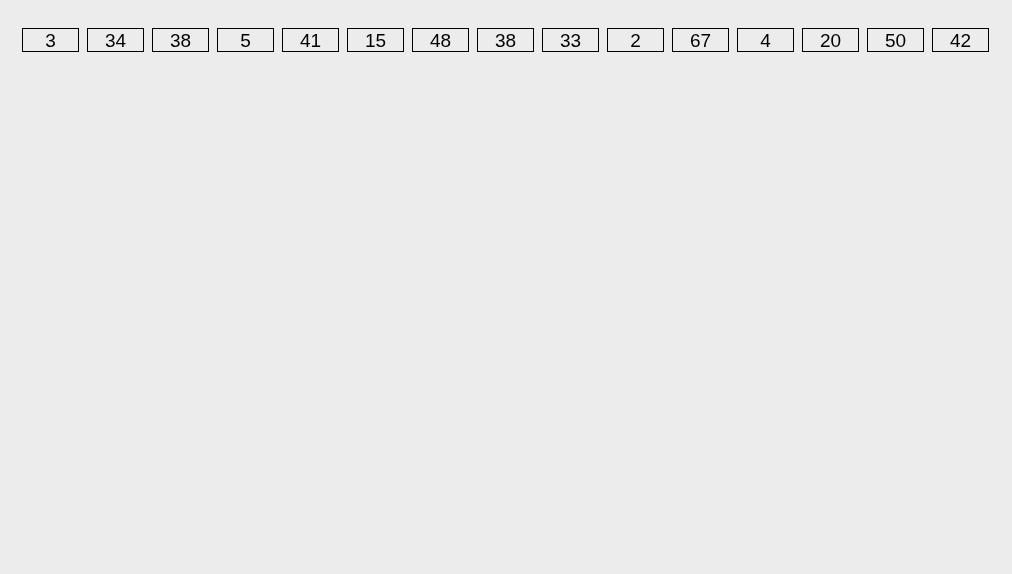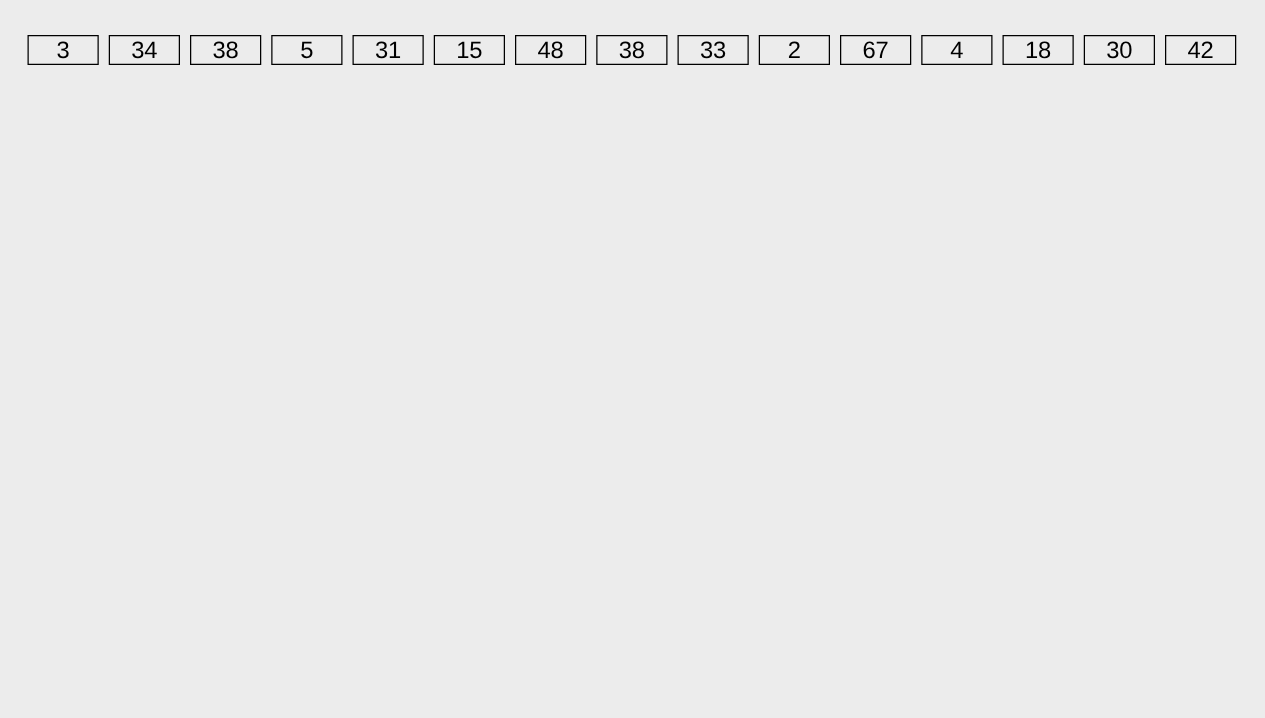--- a/index.html
+++ b/index.html
@@ -44,21 +44,21 @@
   <div class="number-box">
       <span>34</span>
     </div>
   <div class="number-box">
       <span>38</span>
     </div>
   <div class="number-box">
       <span>5</span>
     </div>
   <div class="number-box">
-      <span>31</span>
+      <span>41</span>
     </div>
   <div class="number-box">
       <span>15</span>
     </div>
   <div class="number-box">
       <span>48</span>
     </div>
   <div class="number-box">
       <span>38</span>
     </div>
@@ -68,21 +68,21 @@
   <div class="number-box">
       <span>2</span>
     </div>
   <div class="number-box">
       <span>67</span>
     </div>
   <div class="number-box">
       <span>4</span>
     </div>
   <div class="number-box">
-      <span>18</span>
+      <span>20</span>
     </div>
   <div class="number-box">
-      <span>30</span>
+      <span>50</span>
     </div>
   <div class="number-box">
       <span>42</span>
     </div>
 </div>
 
 </body></html>

